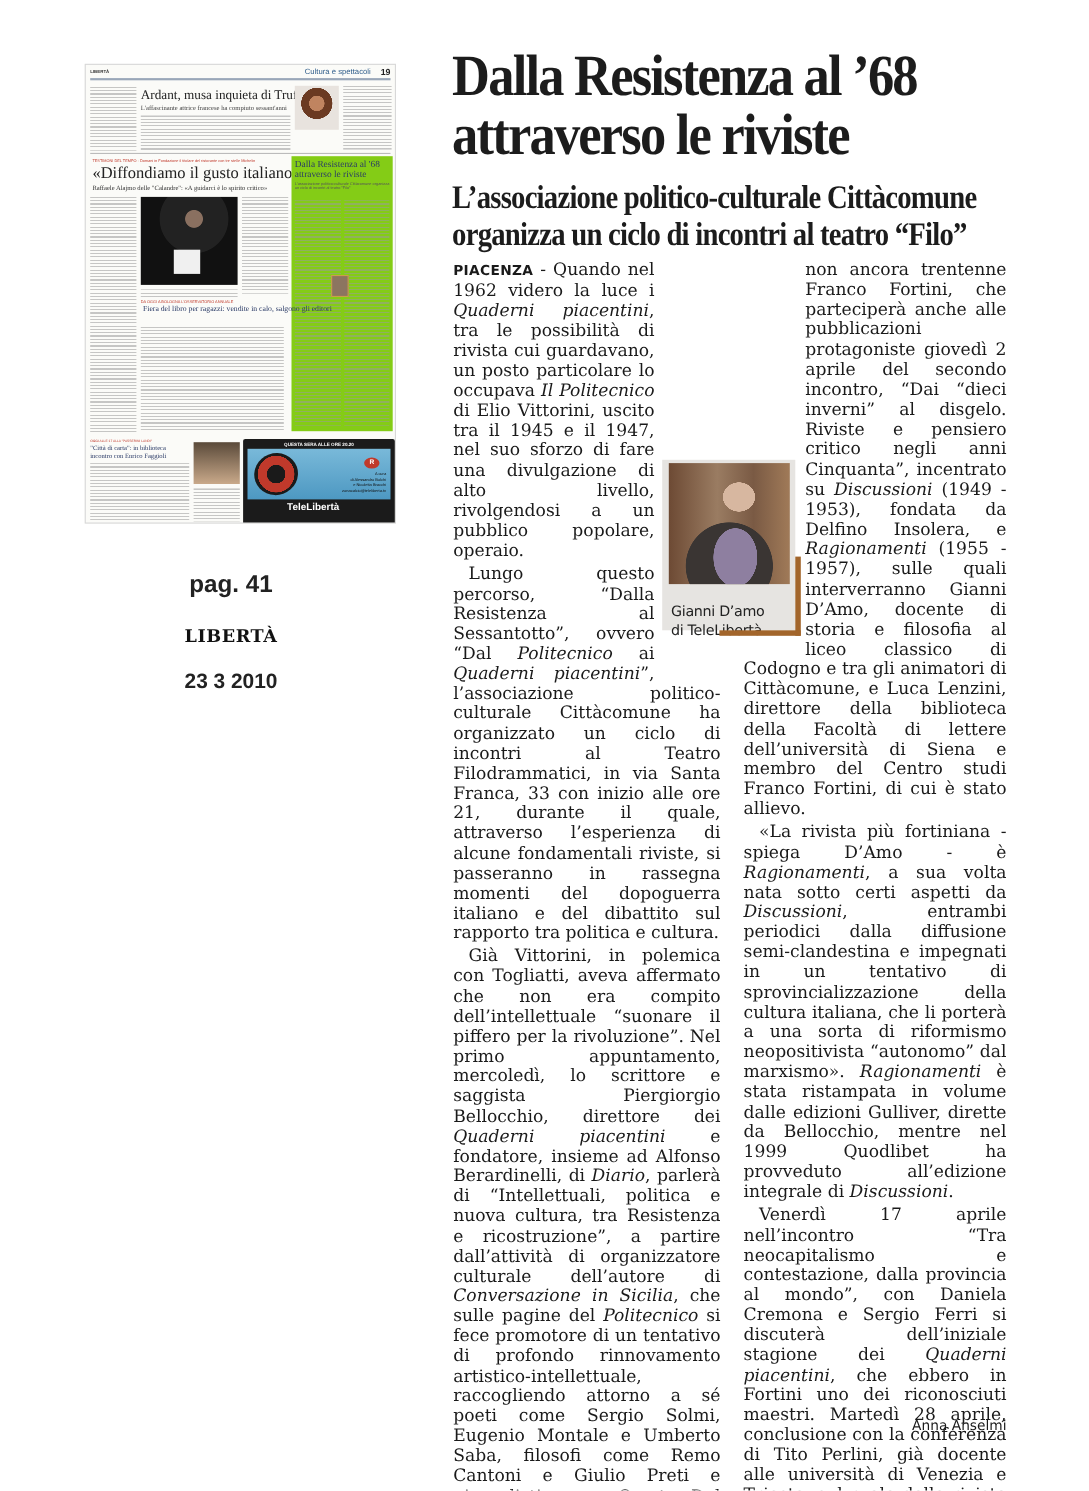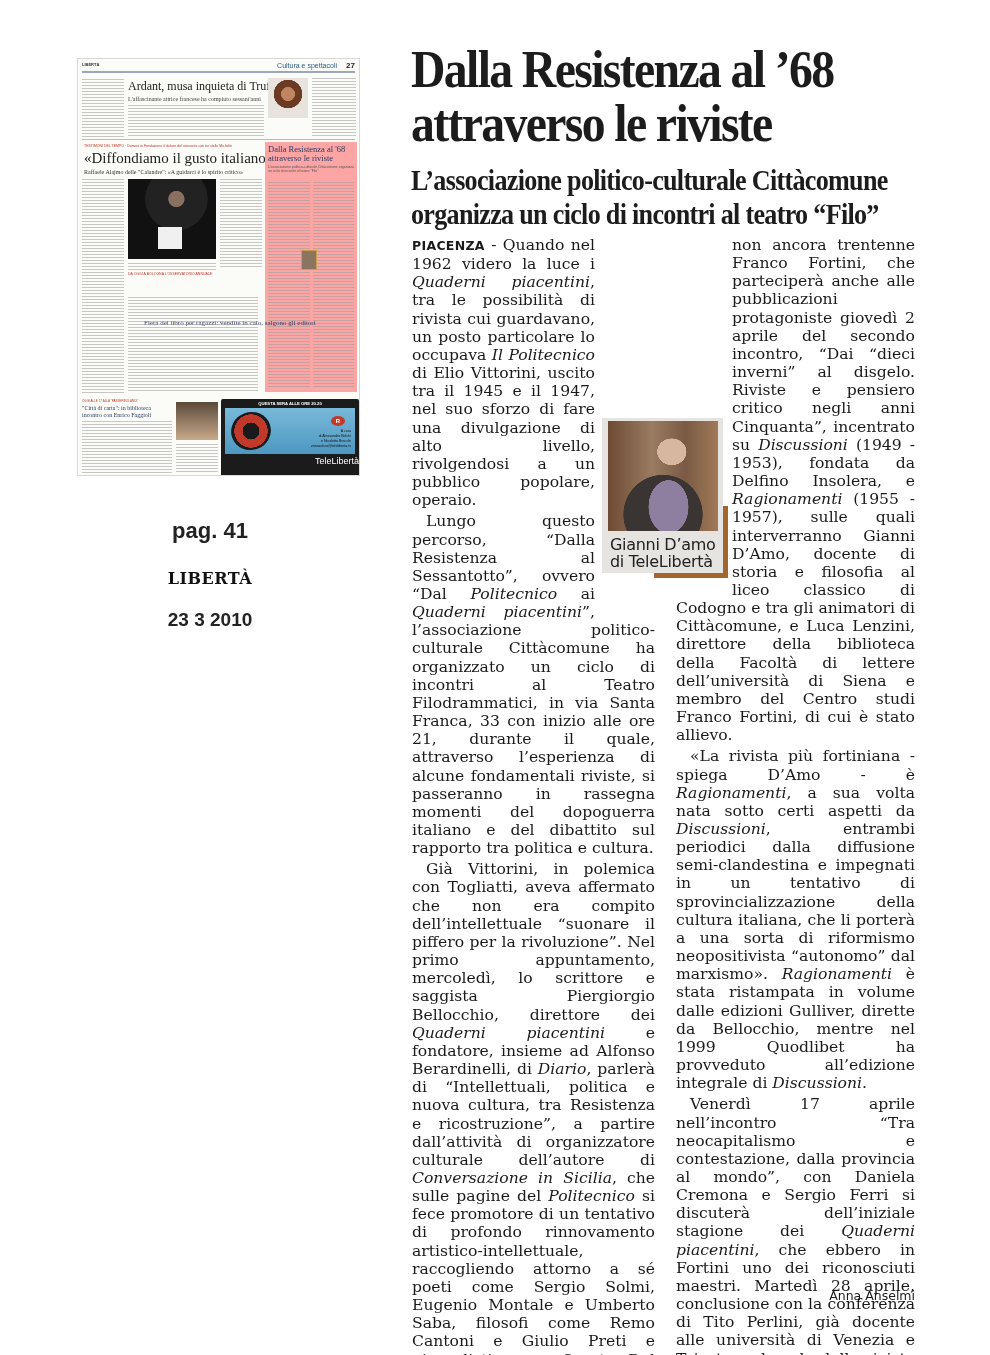--- a/index.html
+++ b/index.html
@@ -20,39 +20,39 @@
   .thumb .ardant-sub { position: absolute; left: 50px; top: 37px; font-family: "Liberation Serif", serif; font-size: 6px; color: #444; }
   .thumb .ardant-photo { position: absolute; left: 190px; top: 19px; width: 40px; height: 40px; background: radial-gradient(circle at 50% 40%, #c08460 0 22%, #6b3a22 23% 45%, #e8e3de 46%); }
   .thumb .rule1 { position: absolute; left: 4px; right: 4px; top: 80px; height: 1px; background: #bbb; }
 
   .thumb .kicker { position: absolute; left: 6px; top: 85px; font-size: 3.5px; color: #c0392b; }
   .thumb .diff-title { position: absolute; left: 6px; top: 91px; font-family: "Liberation Serif", serif; font-size: 15px; color: #222; white-space: nowrap; }
   .thumb .diff-sub { position: absolute; left: 6px; top: 110px; font-family: "Liberation Serif", serif; font-size: 6px; color: #333; white-space: nowrap; }
   .thumb .chef-photo { position: absolute; left: 50px; top: 120px; width: 88px; height: 80px; background: radial-gradient(circle at 55% 25%, #8a7060 0 10%, #222 11% 40%, #111 41%); }
   .thumb .chef-photo:after { content: ""; position: absolute; left: 30px; top: 48px; width: 24px; height: 22px; background: #f0f0f0; }
 
-  .thumb .yellow { position: absolute; left: 187px; top: 83px; width: 92px; height: 250px; background: #fca5a5; }
+  .thumb .yellow { position: absolute; left: 187px; top: 83px; width: 92px; height: 250px; background: #84cc16; }
   .thumb .yellow .yt { position: absolute; left: 3px; top: 3px; font-family: "Liberation Serif", serif; font-size: 8.5px; line-height: 9px; color: #2a3a66; }
   .thumb .yellow .ys { position: absolute; left: 3px; top: 23px; font-size: 3.5px; line-height: 4px; color: #555; }
   .thumb .yellow .yphoto { position: absolute; left: 36px; top: 108px; width: 16px; height: 20px; background: #8c7560; border: 1px solid #c9a04a; }
 
   .thumb .fiera-kicker { position: absolute; left: 50px; top: 213px; font-size: 3.5px; color: #c0392b; }
-  .thumb .fiera-title { position: absolute; left: 66px; top: 218px; font-family: "Liberation Serif", serif; font-size: 7px; line-height: 8px; color: #2a3a66; margin-top: 42px; }
+  .thumb .fiera-title { position: absolute; left: 52px; top: 218px; font-family: "Liberation Serif", serif; font-size: 7px; line-height: 8px; color: #2a3a66; }
 
   .thumb .citta-kicker { position: absolute; left: 4px; top: 340px; font-size: 3px; color: #c0392b; }
   .thumb .citta-title { position: absolute; left: 4px; top: 346px; font-family: "Liberation Serif", serif; font-size: 6px; line-height: 7px; color: #2a3a66; }
   .thumb .citta-photo { position: absolute; left: 98px; top: 343px; width: 42px; height: 38px; background: linear-gradient(#5a4a3a, #c9a98a); }
 
   .thumb .tv { position: absolute; left: 143px; top: 340px; width: 138px; height: 78px; background: #1b1b1b; border-radius: 2px; }
   .thumb .tv .band { position: absolute; left: 3px; right: 3px; top: 2px; height: 6px; font-size: 4.2px; color: #fff; text-align: center; font-weight: bold; }
   .thumb .tv .screen { position: absolute; left: 4px; right: 4px; top: 9px; height: 46px; background: linear-gradient(#79b9d9, #4d98c2); }
   .thumb .tv .logo { position: absolute; left: 6px; top: 4px; width: 40px; height: 38px; border-radius: 50%; background: radial-gradient(circle, #1a1a1a 0 30%, #c0392b 31% 60%, #1a1a1a 61%); transform: rotate(-20deg); }
   .thumb .tv .rlogo { position: absolute; right: 10px; top: 8px; width: 14px; height: 10px; border-radius: 50%; background: #c0392b; color: #fff; font-size: 6px; text-align: center; line-height: 10px; font-weight: bold; }
   .thumb .tv .credits { position: absolute; right: 4px; top: 21px; font-size: 3.6px; line-height: 5px; color: #111; text-align: right; }
-  .thumb .tv .brand { position: absolute; left: 0; right: 0; top: 57px; text-align: right; font-size: 9px; color: #fff; font-weight: normal; }
+  .thumb .tv .brand { position: absolute; left: 0; right: 0; top: 57px; text-align: left; font-size: 9px; color: #fff; font-weight: bold; padding-left: 40px; }
 
   
   .source { position: absolute; left: 120px; width: 180px; text-align: center; }
   .source.page { top: 518px; font-family: "Liberation Sans", sans-serif; font-weight: bold; font-size: 22px; color: #222; }
   .source.paper { top: 569px; font-family: "DejaVu Serif", serif; font-weight: bold; font-size: 16px; letter-spacing: 0.5px; color: #111; }
   .source.date { top: 609px; font-family: "Liberation Sans", sans-serif; font-weight: bold; font-size: 19px; color: #222; }
 
   
   .headline { position: absolute; left: 411px; top: 42px; width: 520px; font-family: "Liberation Serif", serif; font-size: 53px; line-height: 54px; letter-spacing: -1.8px; color: #1c1c1c; transform: scaleX(0.9); transform-origin: left top; white-space: nowrap; }
   .subhead { position: absolute; left: 411px; top: 163px; font-family: "Liberation Serif", serif; font-size: 30px; line-height: 34px; letter-spacing: -0.8px; color: #1c1c1c; transform: scaleX(0.87); transform-origin: left top; white-space: nowrap; }
@@ -64,33 +64,33 @@
   .col2 { left: 676px; top: 236px; width: 239px; }
   .col i { }
   .dateline { font-family: "DejaVu Sans", sans-serif; font-weight: bold; font-size: 12.5px; letter-spacing: 0.3px; }
   .photo-box { position: absolute; left: 602px; top: 418px; width: 121px; height: 155px; background: #e6e4e1; }
   .photo-box .img { position: absolute; left: 6px; top: 3px; width: 110px; height: 110px;
       background:
         radial-gradient(ellipse 22% 20% at 58% 28%, #d7b7a0 0 60%, transparent 61%),
         radial-gradient(ellipse 30% 40% at 55% 78%, #8e7fa0 0 60%, transparent 61%),
         radial-gradient(ellipse 55% 55% at 50% 85%, #3a3533 0 65%, transparent 66%),
         linear-gradient(90deg, #6d4a34, #9a7c62 40%, #7a5a44 70%, #a07a58); }
-  .photo-box .cap { position: absolute; left: 8px; top: 118px; font-family: "DejaVu Sans", sans-serif; font-size: 16px; line-height: 17px; color: #222; letter-spacing: -0.3px; }
+  .photo-box .cap { position: absolute; left: 8px; top: 130px; font-family: "DejaVu Sans", sans-serif; font-size: 13px; line-height: 17px; color: #222; letter-spacing: -0.3px; }
   .photo-box .bar-v { position: absolute; right: -5px; top: 88px; width: 5px; height: 72px; background: #a2652b; }
   .photo-box .bar-h { position: absolute; left: 52px; right: -5px; bottom: -5px; height: 5px; background: #a2652b; }
   .byline { position: absolute; left: 676px; top: 1288px; width: 239px; text-align: right; font-family: "DejaVu Sans", sans-serif; font-weight: normal; font-size: 12.5px; color: #1a1a1a; }
 </style>
 </head>
 <body>
 
 <div class="thumb">
   <div class="topbar">
     <span class="masthead">LIBERTÀ</span>
     <span class="section">Cultura e spettacoli</span>
-    <span class="pnum">27</span>
+    <span class="pnum">19</span>
   </div>
 
   <div class="textblock" style="left:4px;top:20px;width:42px;height:58px;"></div>
   <div class="ardant-title">Ardant, musa inquieta di Truffaut</div>
   <div class="ardant-sub">L'affascinante attrice francese ha compiuto sessant'anni</div>
   <div class="textblock" style="left:50px;top:46px;width:136px;height:32px;"></div>
   <div class="ardant-photo"></div>
   <div class="textblock" style="left:234px;top:19px;width:44px;height:58px;"></div>
   <div class="rule1"></div>
 

